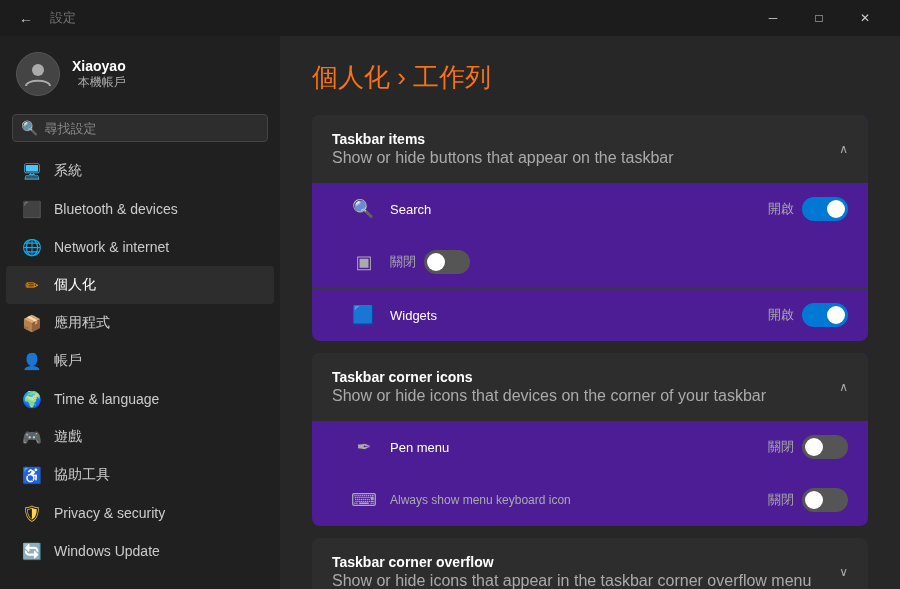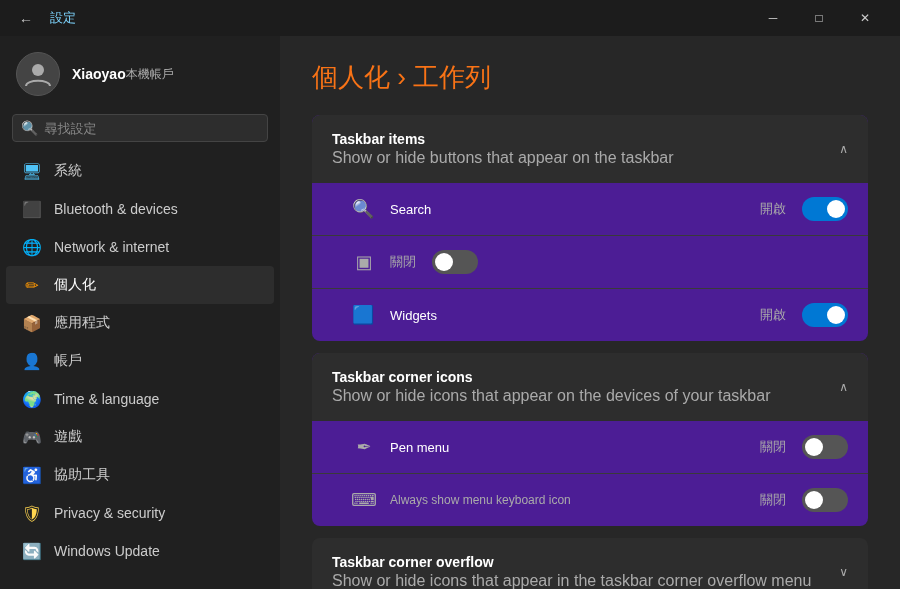--- a/index.html
+++ b/index.html
@@ -24,21 +24,21 @@
       justify-content: space-between;
       flex-shrink: 0;
     }
     .titlebar-left {
       display: flex;
       align-items: center;
       gap: 10px;
     }
     .titlebar-title {
       font-size: 13px;
-      color: #7dd3fc;
+      color: #737373;
     }
     .titlebar-controls {
       display: flex;
       gap: 0;
     }
     .titlebar-btn {
       width: 46px;
       height: 36px;
       display: flex;
       align-items: center;
@@ -91,21 +91,21 @@
       display: flex;
       align-items: center;
       justify-content: center;
       font-size: 22px;
       color: #aaa;
       flex-shrink: 0;
       border: 1px solid #555;
     }
     .user-info {
       display: flex;
-      flex-direction: row;
+      flex-direction: column;
     }
     .user-name {
       font-size: 14px;
       font-weight: 600;
       color: #fff;
     }
     .user-sub {
       font-size: 12px;
       color: #aaa;
       text-align: right;
@@ -226,21 +226,21 @@
       font-size: 13px;
       color: #fff;
     }
     .setting-row-sub {
       font-size: 12px;
       color: #aaa;
     }
     .setting-row-controls {
       display: flex;
       align-items: center;
-      gap: 16px;
+      gap: 8px;
     }
     .toggle-label {
       font-size: 13px;
       color: #aaa;
     }
     
     .toggle-switch {
       width: 46px;
       height: 24px;
       border-radius: 12px;
@@ -398,21 +398,21 @@
               <div class="toggle-knob"></div>
             </div>
           </div>
         </div>
 
   </div>
         <div class="section-card">
     <div class="section-header">
       <div class="section-header-info">
         <div class="section-header-title">Taskbar corner icons</div>
-        <div class="section-header-sub">Show or hide icons that appear on the devices of your taskbar</div>
+        <div class="section-header-sub">Show or hide icons that devices on the corner of your taskbar</div>
       </div>
       <span class="chevron">∧</span>
     </div>
 
         <div class="setting-row">
           <div class="setting-row-icon">✒</div>
           <div class="setting-row-info">
             <div class="setting-row-title">Pen menu</div>
           </div>
           <div class="setting-row-controls">

